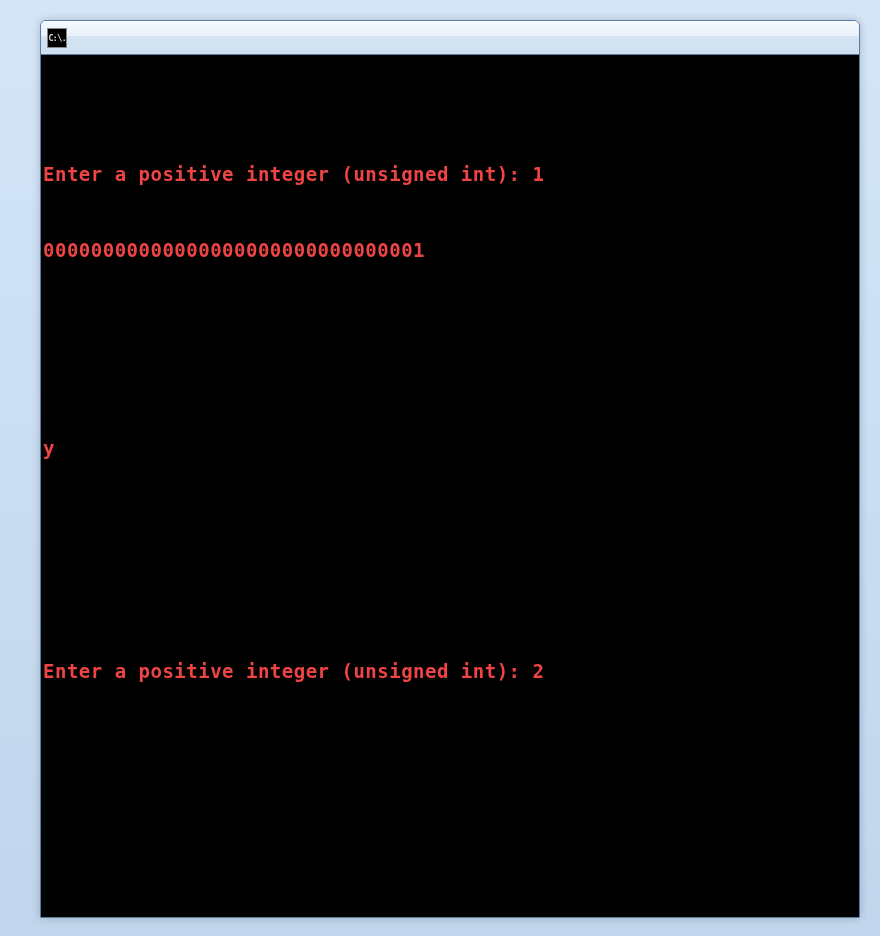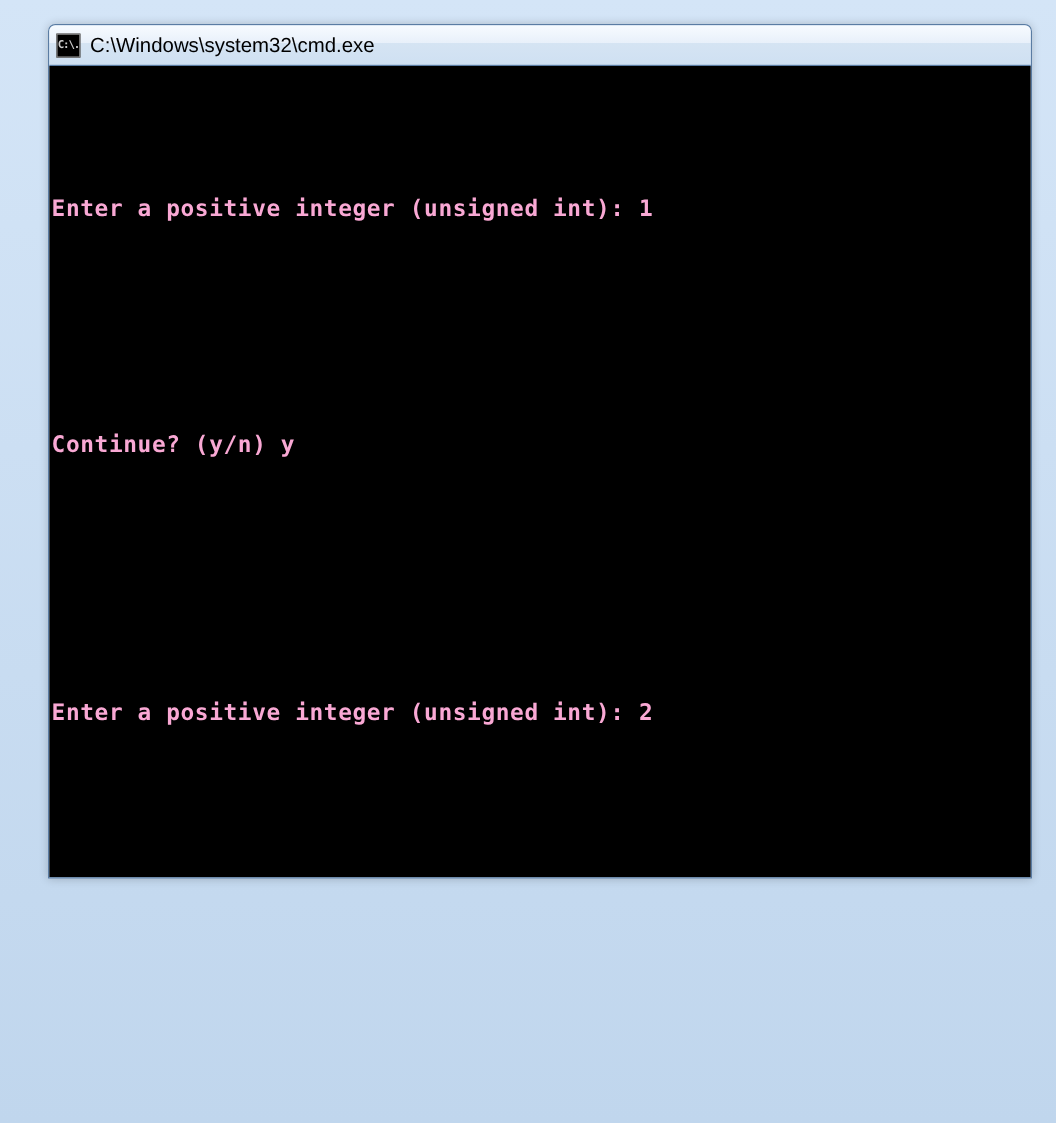--- a/index.html
+++ b/index.html
@@ -43,27 +43,27 @@
       font-family: monospace;
       font-weight: bold;
       letter-spacing: -1px;
     }
     .titlebar-text {
       font-size: 17px;
       color: #000;
     }
     .terminal {
       background: #000;
-      color: #f9a8d4;
+      color: #ef4444;
       font-family: "Lucida Console", "Consolas", monospace;
       font-size: 19px;
       font-weight: bold;
       line-height: 1.35;
       padding: 4px 2px;
-      height: 676px;
+      height: 862px;
       white-space: pre-wrap;
       letter-spacing: 0.5px;
     }
     .terminal-block {
       margin-bottom: 18px;
     }
     .terminal-line {
       display: block;
     }
     .prompt-line {
@@ -75,28 +75,28 @@
     .prompt-answer {
       white-space: pre;
     }
   </style>
 </head>
 <body>
 
 <div class="window">
   <div class="titlebar">
     <div class="titlebar-icon">C:\.</div>
-    <div class="titlebar-text">C:\Windows\system32\cmd.exe</div>
   </div>
   <div class="terminal">
     <div class="terminal-block">
       <div class="prompt-line"><span class="prompt-text">Enter a positive integer (unsigned int): </span><span class="prompt-answer">1</span></div>
+      <span class="terminal-line">00000000000000000000000000000001</span>
     </div>
     <div class="terminal-block">
-      <div class="prompt-line"><span class="prompt-text">Continue? (y/n) </span><span class="prompt-answer">y</span></div>
+      <div class="prompt-line"><span class="prompt-answer">y</span></div>
     </div>
 
     <div class="terminal-block">
       <div class="prompt-line"><span class="prompt-text">Enter a positive integer (unsigned int): </span><span class="prompt-answer">2</span></div>
     </div>
     <div class="terminal-block">
       
     </div>
 
     

